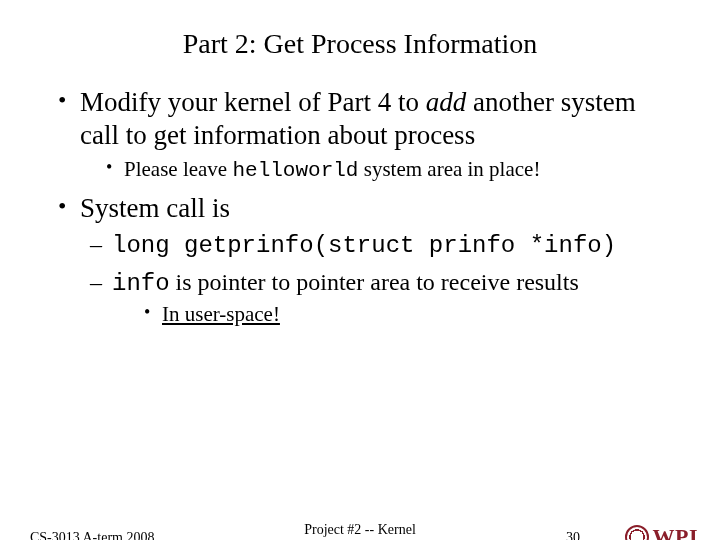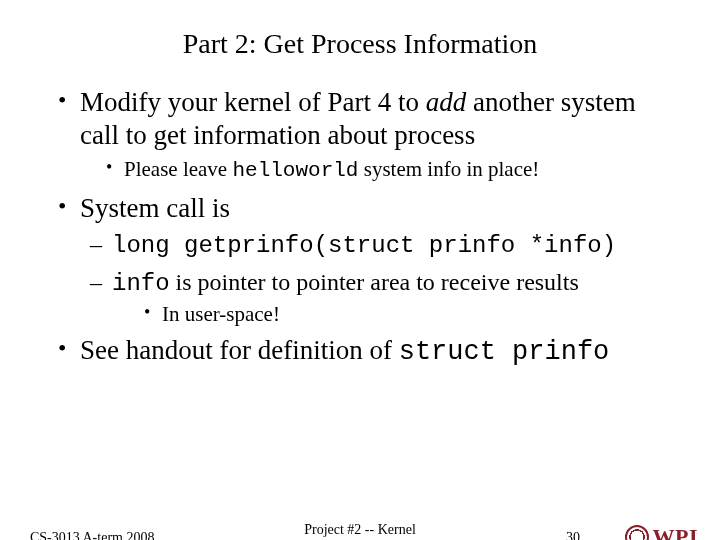--- a/index.html
+++ b/index.html
@@ -88,20 +88,21 @@
     list-style: none;
     margin: 2px 0 4px 0;
     padding: 0;
   }
   ul.lvl3b > li {
     position: relative;
     font-size: 21px;
     line-height: 1.25;
     padding-left: 50px;
     margin-bottom: 2px;
+    text-decoration: underline;
   }
   ul.lvl3b > li::before {
     content: "•";
     position: absolute;
     left: 32px;
     top: 0;
     font-size: 18px;
   }
   .code {
     font-family: "Courier New", Courier, monospace;
@@ -168,21 +169,21 @@
 
   <div class="title">Part 2: Get Process Information</div>
 
   <div class="body">
     <ul class="lvl1">
 
       <li>
         <span>Modify your kernel of Part 4 to </span><span class="it">add</span><span> another system call to get information about process</span>
         <ul class="lvl2b">
           <li>
-            <span>Please leave </span><span class="code">helloworld</span><span> system info in place!</span>
+            <span>Please leave </span><span class="code">helloworld</span><span> system area in place!</span>
           </li>
         </ul>
       </li>
 
       <li>
         <span>System call is</span>
         <ul class="lvl2d">
           <li>
             <span class="code">long getprinfo(struct prinfo *info)</span>
           </li>
@@ -190,23 +191,20 @@
             <span class="code">info</span><span> is pointer to pointer area to receive results</span>
             <ul class="lvl3b">
               <li>
                 <span>In user-space!</span>
               </li>
             </ul>
           </li>
         </ul>
       </li>
 
-      <li>
-        <span>See handout for definition of </span><span class="code">struct prinfo</span>
-      </li>
 
     </ul>
   </div>
 
   <div class="footer">
     <div class="f-left">CS-3013 A-term 2008</div>
     <div class="f-center">
       <span>Project #2 -- Kernel</span><br>
       <span>Hacking</span>
     </div>

